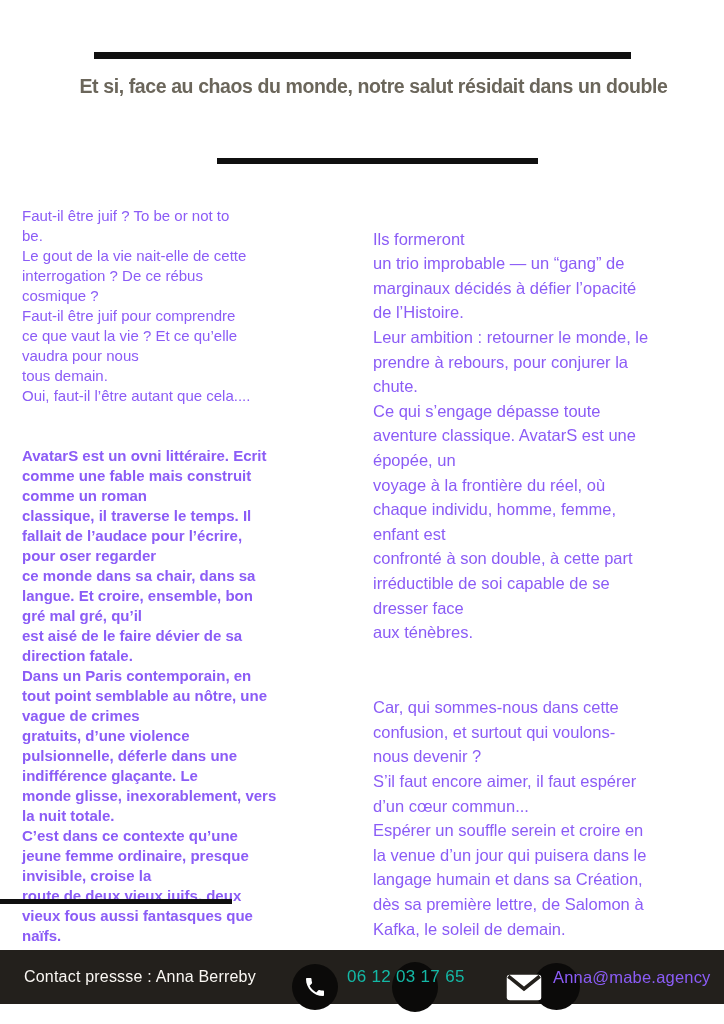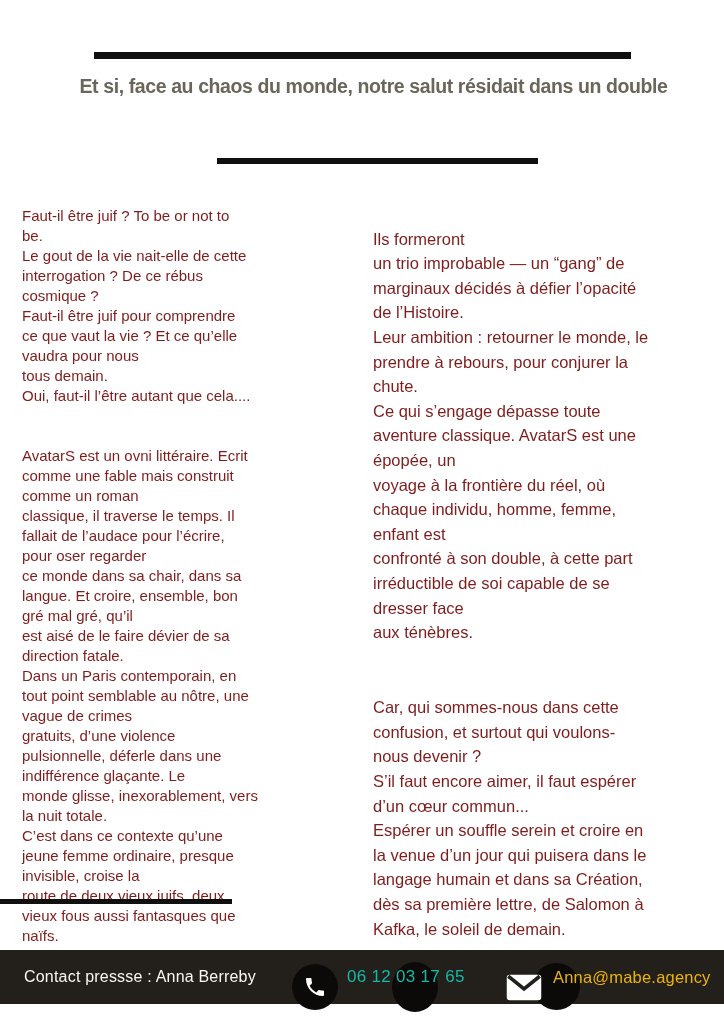--- a/index.html
+++ b/index.html
@@ -25,29 +25,29 @@
     font-size: 19.5px;
     line-height: 28px;
     font-weight: bold;
     letter-spacing: -0.4px;
     padding-left: 23px;
   }
   .title .title-line { display: block; white-space: nowrap; }
 
   .col {
     position: absolute;
-    color: #7f1d1d;
+    color: #8b5cf6;
     white-space: pre-line;
   }
   .col p { margin: 0; white-space: pre-line; }
   .col-left {
     left: 22px; top: 186px; width: 320px;
     font-size: 15px; line-height: 20px;
   }
-  .col-left p + p { margin-top: 20px; }
+  .col-left p + p { margin-top: 20px; font-weight: bold; }
   .col-right {
     left: 373px; top: 202px; width: 348px;
     font-size: 16.5px; line-height: 24.6px;
   }
   .col-right p + p { margin-top: 26px; }
 
   .footer {
     position: absolute;
     left: 0; top: 950px; width: 724px; height: 54px;
     background: #23201c;
@@ -73,21 +73,21 @@
     position: absolute; left: 347px; top: 50%; transform: translateY(-50%);
     color: #14b8a6; font-size: 17px; letter-spacing: 0.3px; z-index: 2;
     white-space: nowrap;
   }
   .envelope {
     position: absolute; left: 506px; top: 24px; z-index: 2;
     display: block; line-height: 0;
   }
   .email {
     position: absolute; left: 553px; top: 50%; transform: translateY(-50%);
-    color: #eab308; font-size: 16.5px; letter-spacing: 0.2px; z-index: 2;
+    color: #8b5cf6; font-size: 16.5px; letter-spacing: 0.2px; z-index: 2;
     white-space: nowrap;
   }
 </style>
 </head>
 <body>
 
 <div class="page">
 
   <div class="rule rule-top"></div>
 

